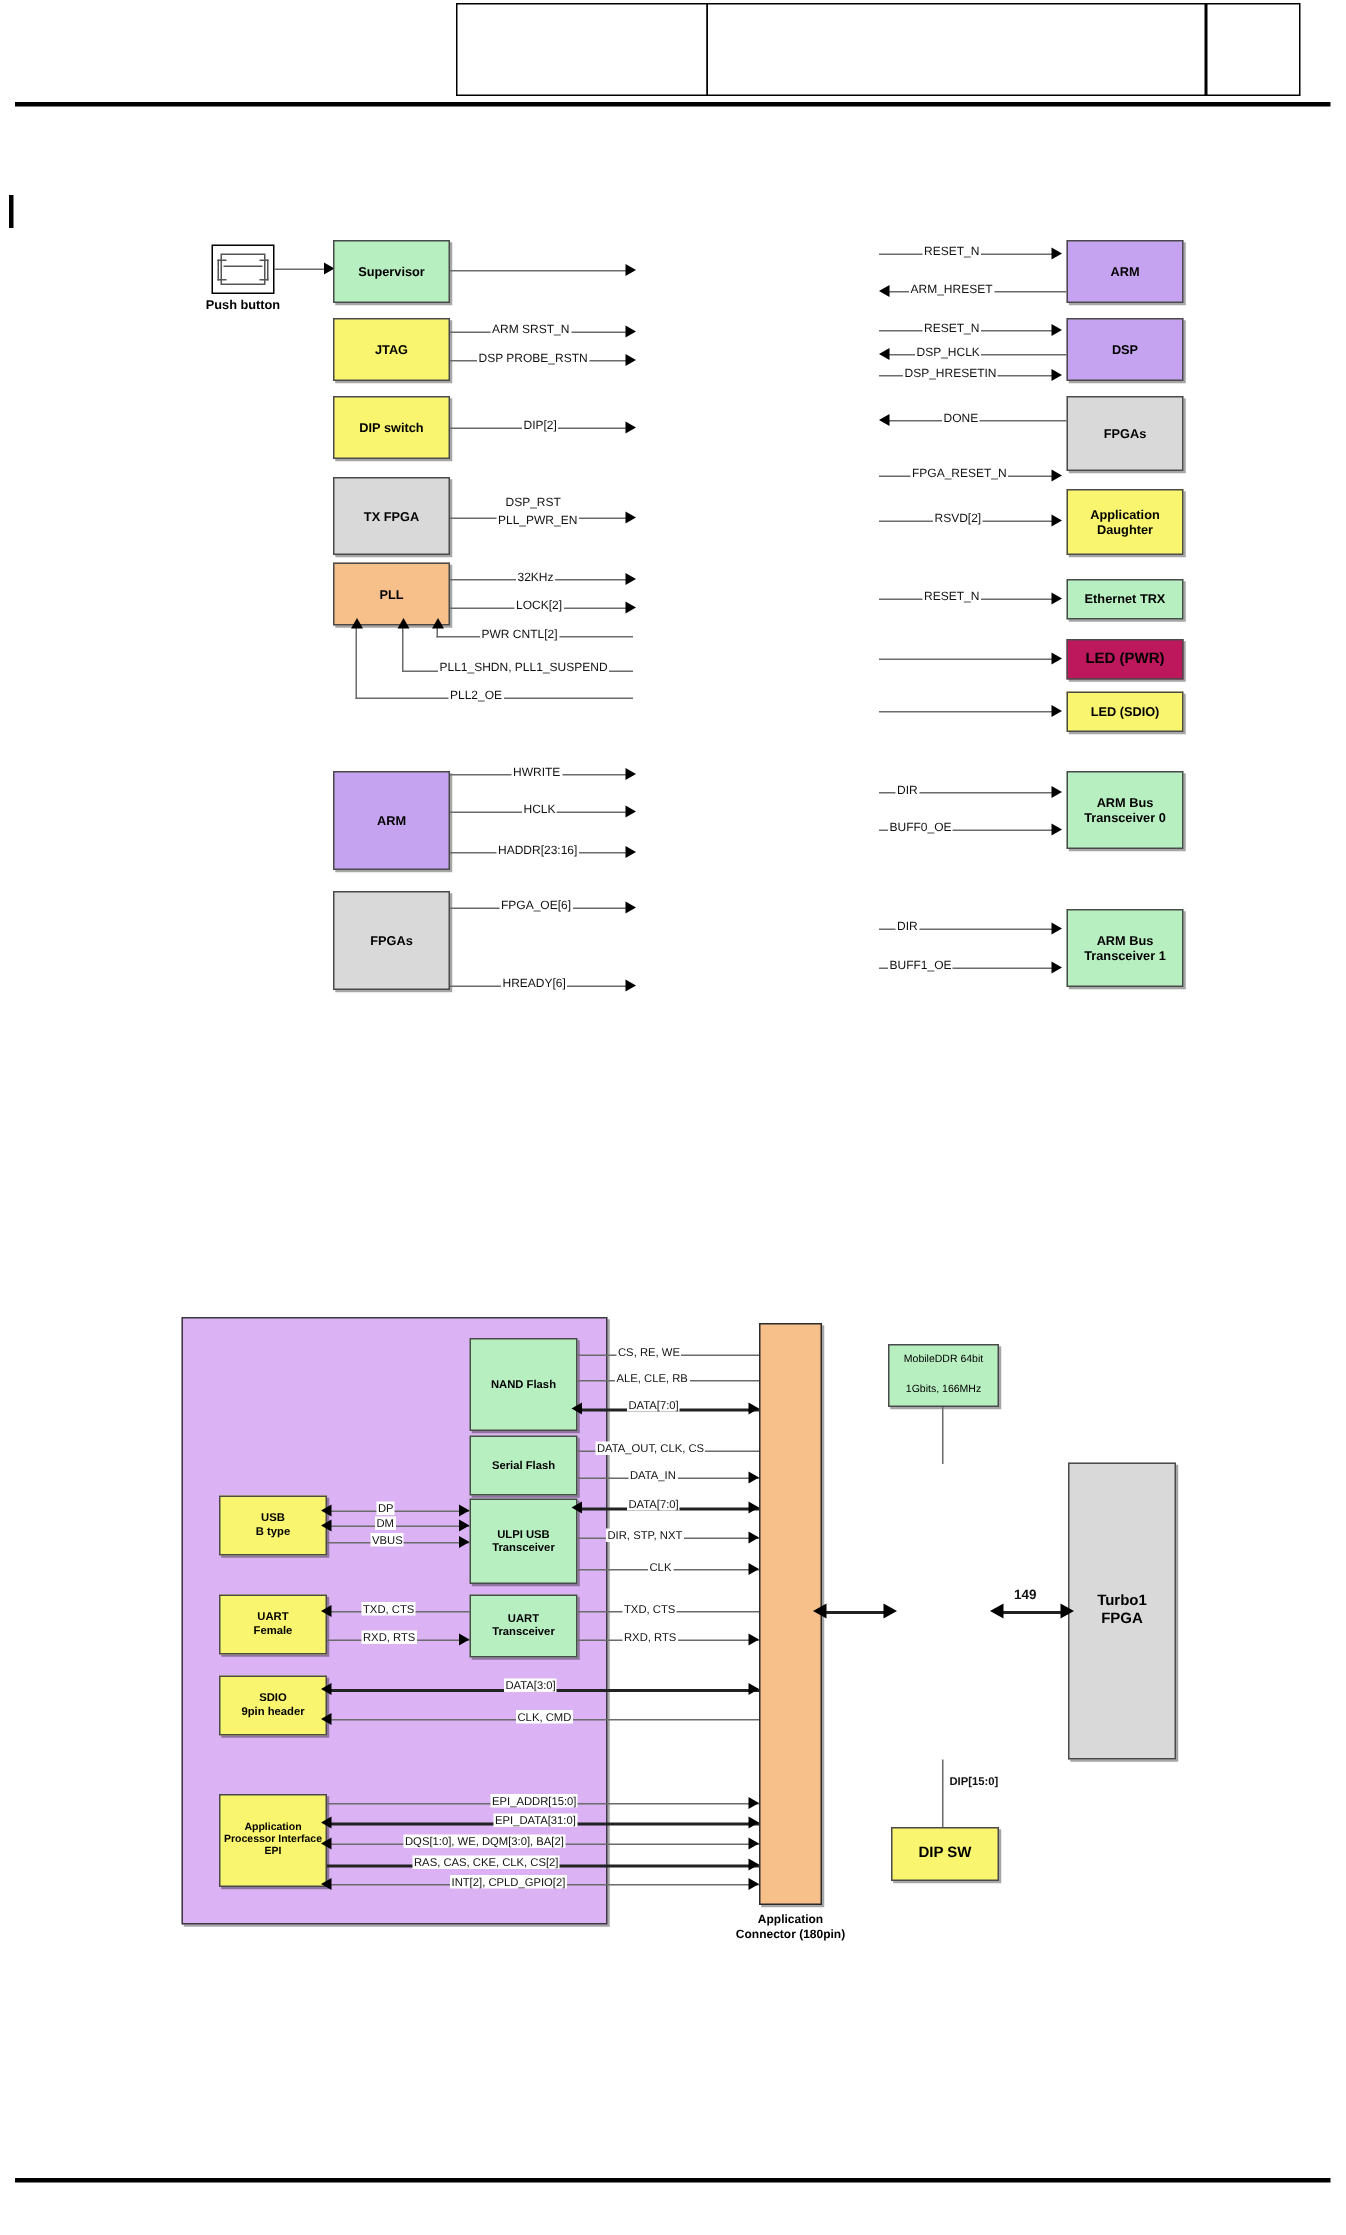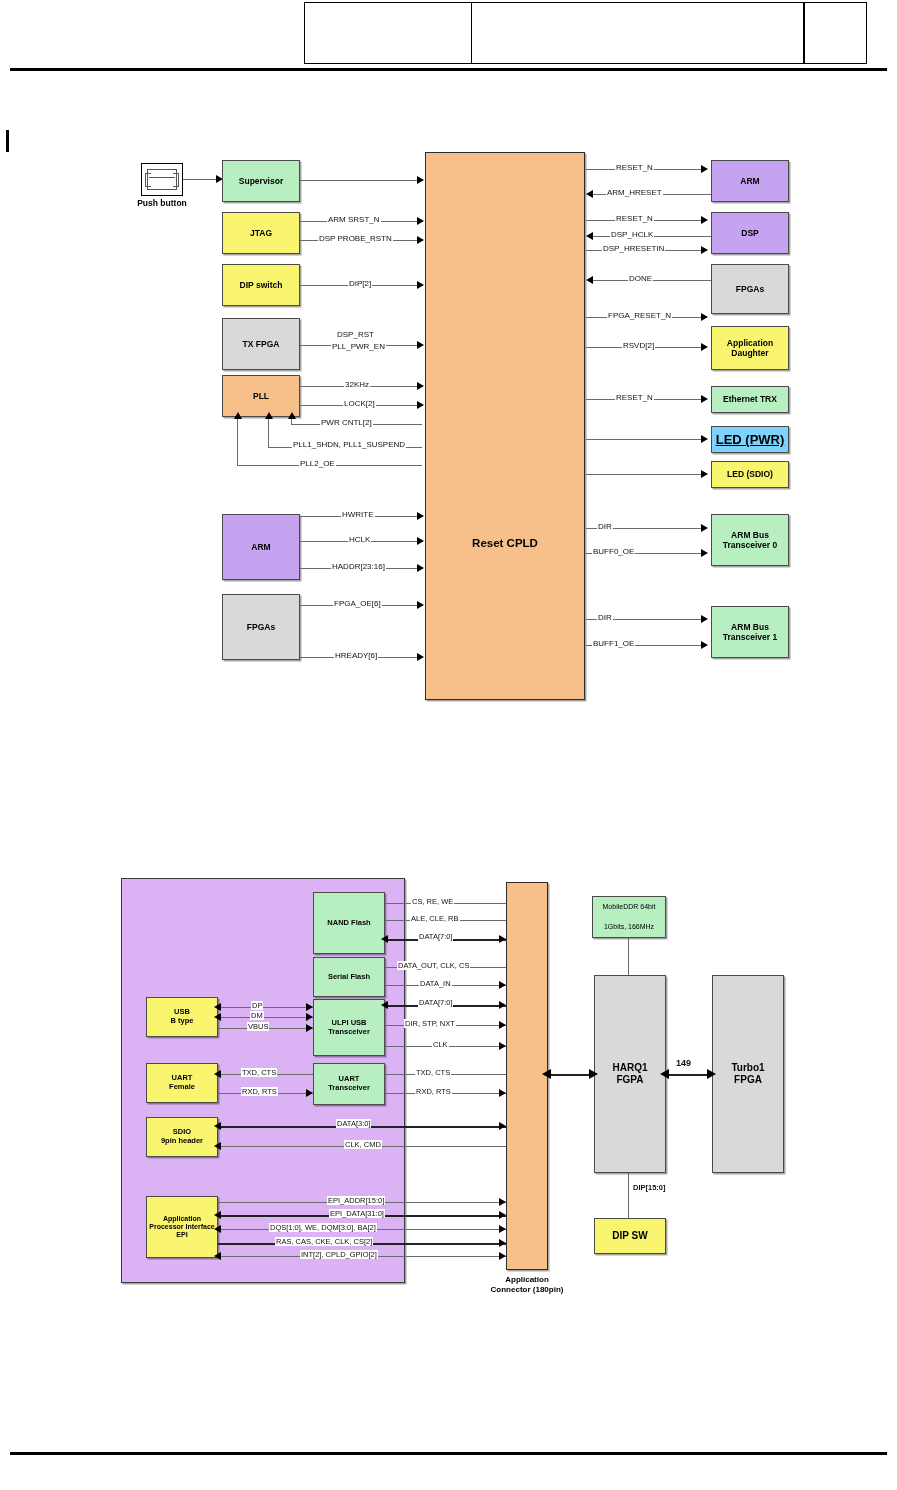--- a/index.html
+++ b/index.html
@@ -72,22 +72,20 @@
   <div id="pushbtn">
     <div class="inner"></div>
       <div class="lterm"></div>
       <div class="rterm"></div>
       <div class="bar"></div>
   </div>
   <div class="caption" style="left:131px;top:198px;width:62px;font-size:8.5px;">Push button</div>
   <div class="wire h" style="left:183px;top:179px;width:38px;"></div>
   <div class="arw r" style="left:216px;top:175px;"></div>
 
-  <div class="blk" style="left:425px;top:152px;width:160px;height:548px;background:#F7C08A;font-size:11.5px;
-       align-items:flex-end;padding-bottom:148px;border-color:#2b2b2b;">Reset CPLD</div>
 
   <div class="blk" style="left:222px;top:160px;width:78px;height:42px;background:#B8EFC0;font-size:8.5px;">Supervisor</div>
   <div class="blk" style="left:222px;top:212px;width:78px;height:42px;background:#FAF56E;font-size:8.5px;">JTAG</div>
   <div class="blk" style="left:222px;top:264px;width:78px;height:42px;background:#FAF56E;font-size:8.5px;">DIP switch</div>
   <div class="blk" style="left:222px;top:318px;width:78px;height:52px;background:#D9D9D9;font-size:8.5px;">TX FPGA</div>
   <div class="blk" style="left:222px;top:375px;width:78px;height:42px;background:#F7C08A;font-size:8.5px;">PLL</div>
   <div class="blk" style="left:222px;top:514px;width:78px;height:66px;background:#C6A3F0;font-size:8.5px;">ARM</div>
   <div class="blk" style="left:222px;top:594px;width:78px;height:66px;background:#D9D9D9;font-size:8.5px;">FPGAs</div>
 
   <div class="wire h" style="left:300px;top:180px;width:122px;"></div>
@@ -154,21 +152,21 @@
   <div class="lbl" style="left:334px;top:651px;font-size:8px;">HREADY[6]</div>
 
   <div class="blk" style="left:711px;top:160px;width:78px;height:42px;background:#C6A3F0;font-size:8.5px;">ARM</div>
   <div class="blk" style="left:711px;top:212px;width:78px;height:42px;background:#C6A3F0;font-size:8.5px;">DSP</div>
   <div class="blk" style="left:711px;top:264px;width:78px;height:50px;background:#D9D9D9;font-size:8.5px;">FPGAs</div>
   <div class="blk" style="left:711px;top:326px;width:78px;height:44px;background:#FAF56E;font-size:8.5px;flex-direction:column;">
     <span>Application</span>
     <span>Daughter</span>
   </div>
   <div class="blk" style="left:711px;top:386px;width:78px;height:27px;background:#B8EFC0;font-size:8.5px;">Ethernet TRX</div>
-  <div class="blk" style="left:711px;top:426px;width:78px;height:27px;background:#7dd3fc;font-size:13px;text-decoration:underline;">LED (PWR)</div>
+  <div class="blk" style="left:711px;top:426px;width:78px;height:27px;background:#be185d;font-size:10px;">LED (PWR)</div>
   <div class="blk" style="left:711px;top:461px;width:78px;height:27px;background:#FAF56E;font-size:8.5px;">LED (SDIO)</div>
   <div class="blk" style="left:711px;top:514px;width:78px;height:52px;background:#B8EFC0;font-size:8.5px;flex-direction:column;">
     <span>ARM Bus</span>
     <span>Transceiver 0</span>
   </div>
   <div class="blk" style="left:711px;top:606px;width:78px;height:52px;background:#B8EFC0;font-size:8.5px;flex-direction:column;">
     <span>ARM Bus</span>
     <span>Transceiver 1</span>
   </div>
 
@@ -355,24 +353,20 @@
   <div class="arw r" style="left:499px;top:1252px;"></div>
   <div class="lbl" style="left:300px;top:1250px;font-size:7.5px;">INT[2], CPLD_GPIO[2]</div>
 
   <div class="blk" style="left:592px;top:896px;width:74px;height:42px;background:#B8EFC0;font-size:7px;
        flex-direction:column;font-weight:normal;justify-content:space-around;">
     <span>MobileDDR 64bit</span>
     <span>1Gbits, 166MHz</span>
   </div>
   <div class="wire v" style="left:628px;top:938px;height:38px;"></div>
 
-  <div class="blk" style="left:594px;top:975px;width:72px;height:198px;background:#D9D9D9;font-size:10px;flex-direction:column;">
-    <span>HARQ1</span>
-    <span>FGPA</span>
-  </div>
   <div class="blk" style="left:712px;top:975px;width:72px;height:198px;background:#D9D9D9;font-size:10px;flex-direction:column;">
     <span>Turbo1</span>
     <span>FPGA</span>
   </div>
 
   <div class="wire dark" style="left:548px;top:1074px;width:46px;height:2.2px;"></div>
   <div class="arw l" style="left:542px;top:1069px;border-top-width:5px;border-bottom-width:5px;border-right-width:9px;"></div>
   <div class="arw r" style="left:589px;top:1069px;border-top-width:5px;border-bottom-width:5px;border-left-width:9px;"></div>
 
   <div class="wire dark" style="left:666px;top:1074px;width:46px;height:2.2px;"></div>

